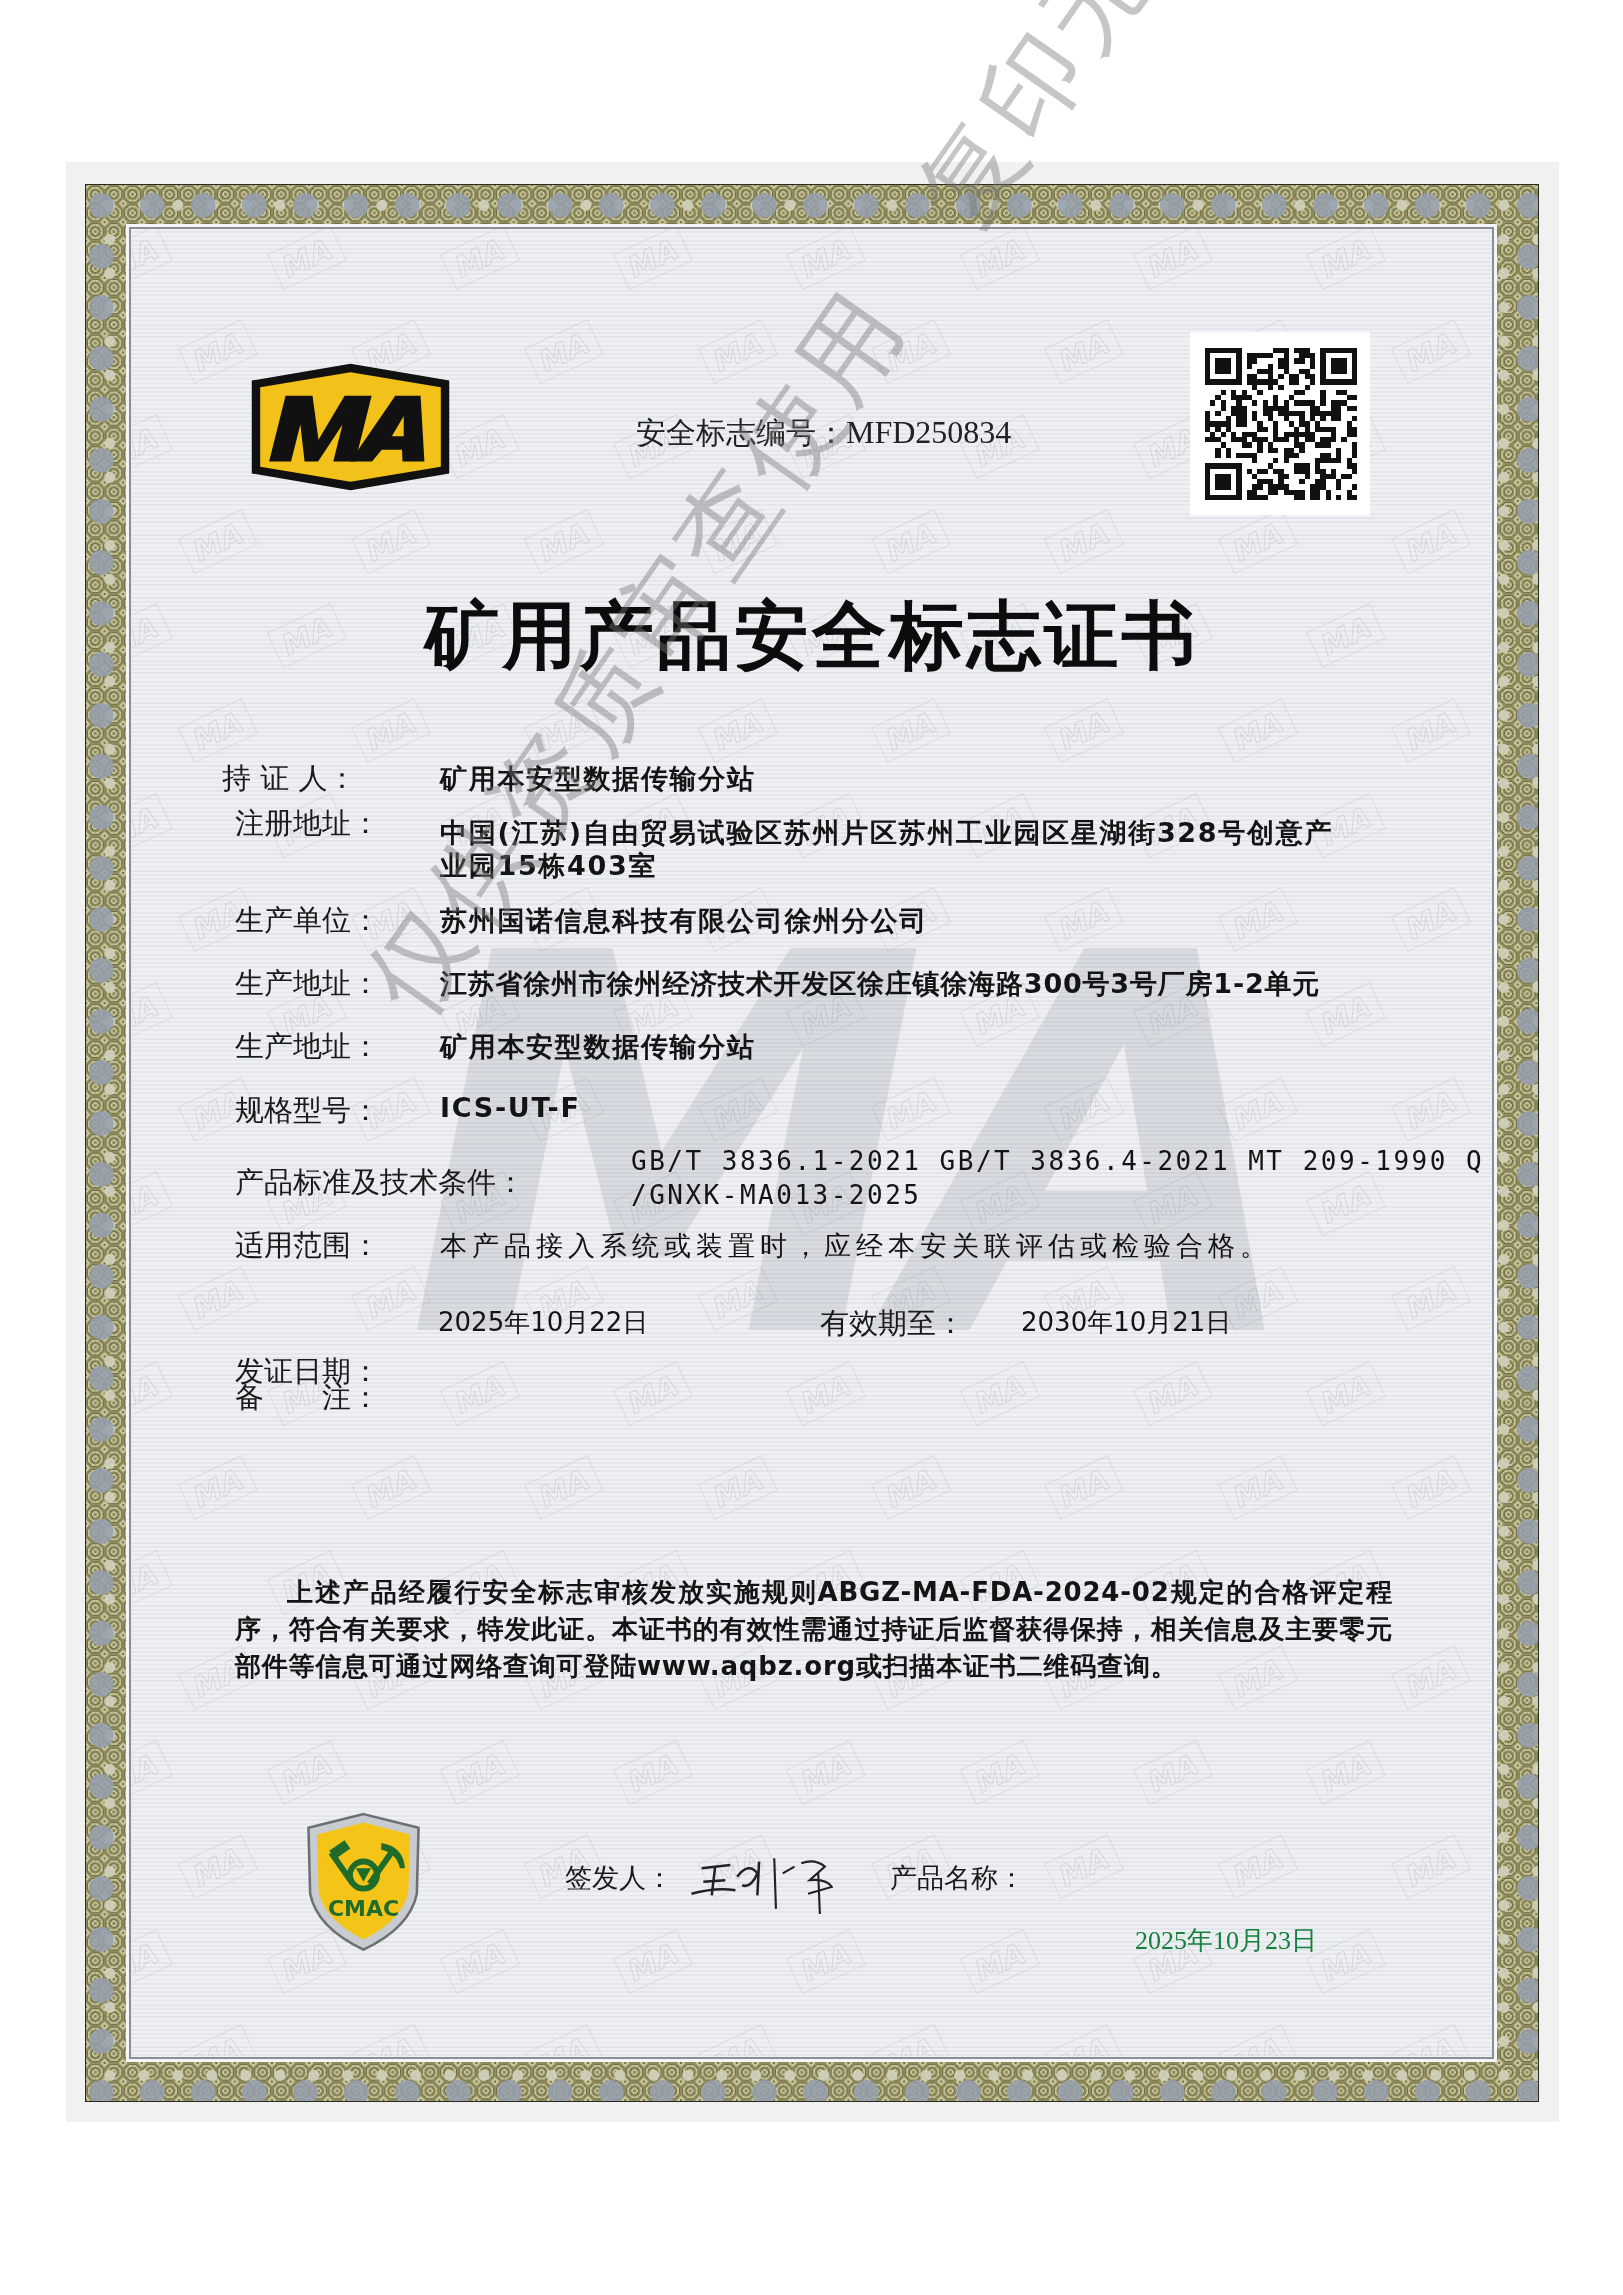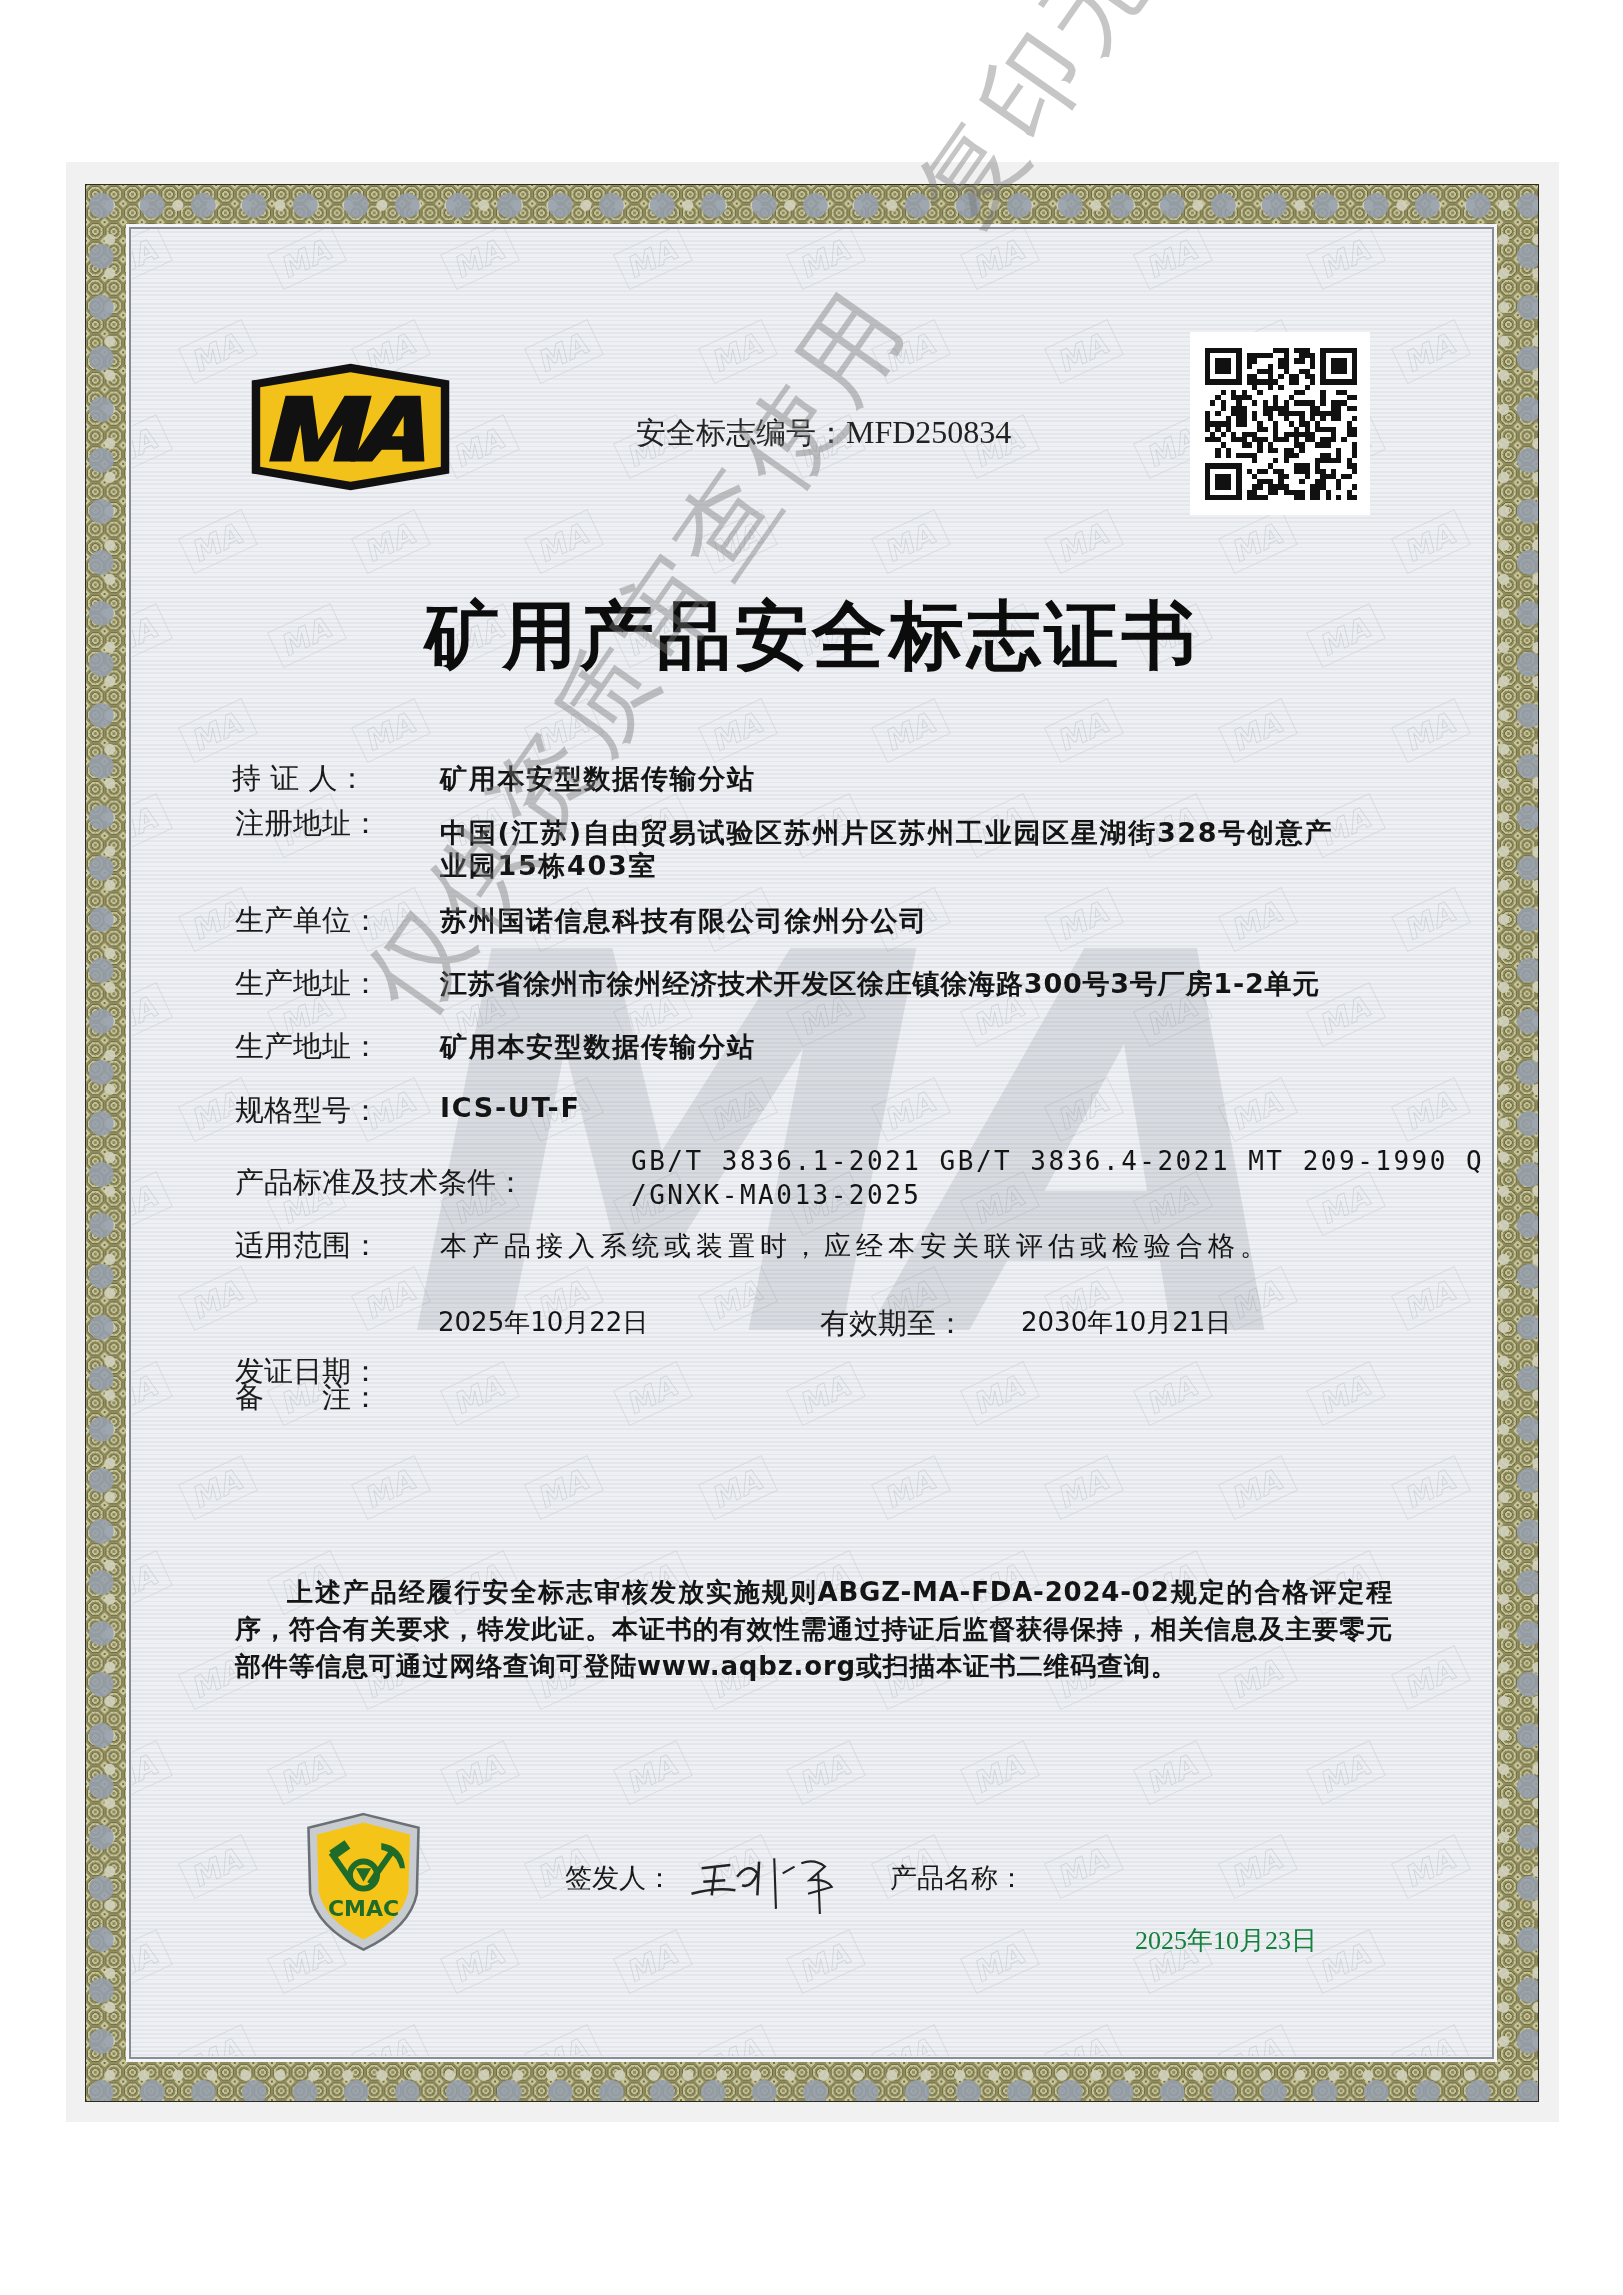--- a/index.html
+++ b/index.html
@@ -555,21 +555,21 @@
     <rect x="20" y="28" width="1" height="1" fill="#111"></rect>
     <rect x="21" y="28" width="1" height="1" fill="#111"></rect>
     <rect x="23" y="28" width="1" height="1" fill="#111"></rect>
     <rect x="25" y="28" width="1" height="1" fill="#111"></rect>
     <rect x="27" y="28" width="1" height="1" fill="#111"></rect>
     <rect x="28" y="28" width="1" height="1" fill="#111"></rect>
   </svg>
 
 <div class="abs title">矿用产品安全标志证书</div>
 
-<div class="abs label" style="left:232px;top:759px;">持 证 人：</div>
+<div class="abs label" style="left:222px;top:759px;">持 证 人：</div>
 <div class="abs value" style="left:440px;top:761px;">矿用本安型数据传输分站</div>
 
 <div class="abs label" style="left:235px;top:804px;">注册地址：</div>
 <div class="abs value" style="left:440px;top:815px;">中国(江苏)自由贸易试验区苏州片区苏州工业园区星湖街328号创意产</div>
 <div class="abs value" style="left:440px;top:848px;">业园15栋403室</div>
 
 <div class="abs label" style="left:235px;top:901px;">生产单位：</div>
 <div class="abs value" style="left:440px;top:903px;">苏州国诺信息科技有限公司徐州分公司</div>
 
 <div class="abs label" style="left:235px;top:964px;">生产地址：</div>

